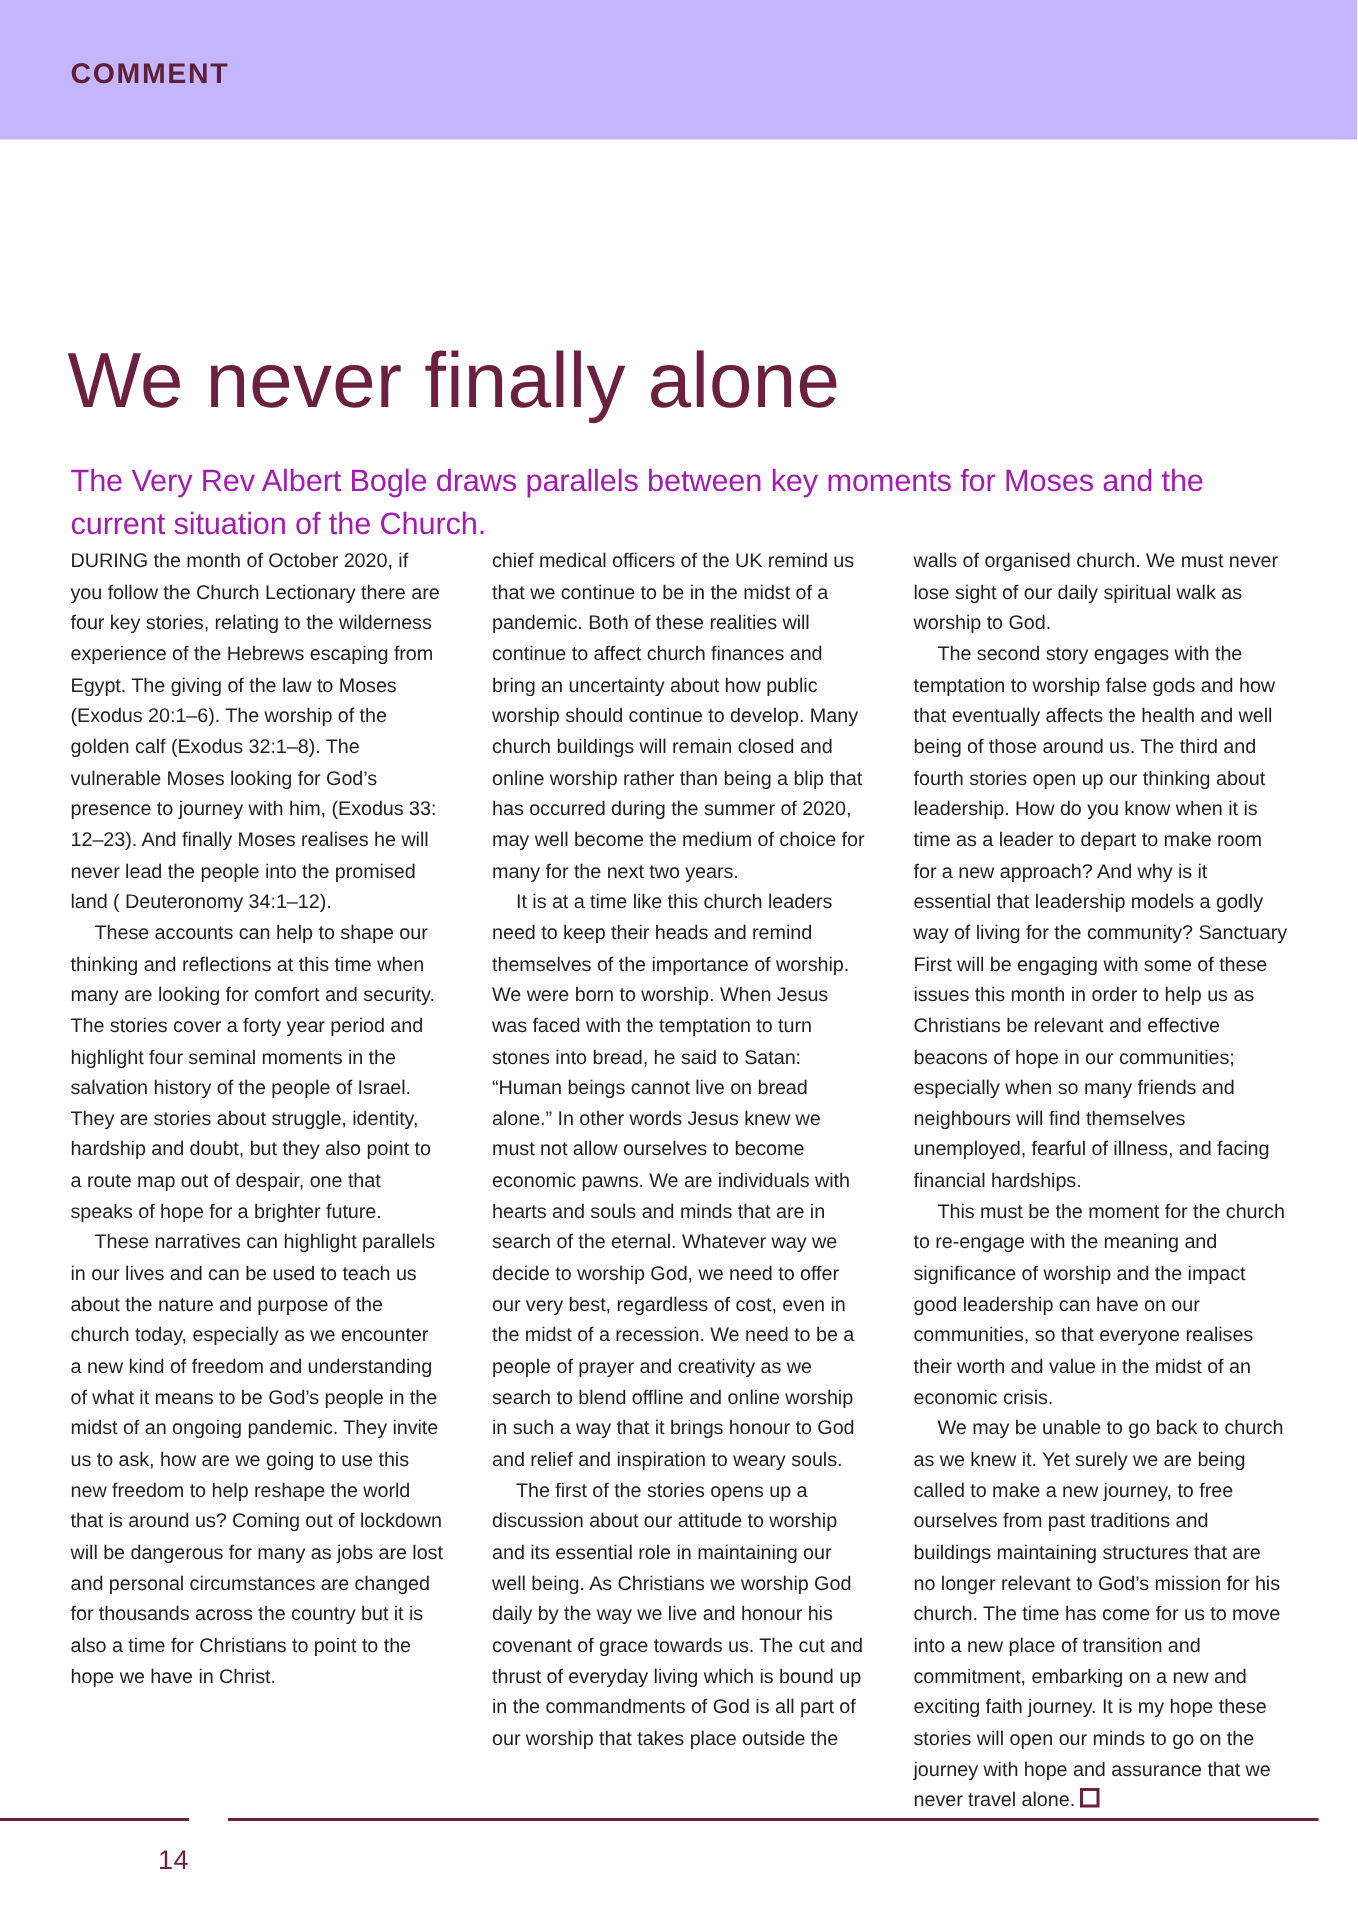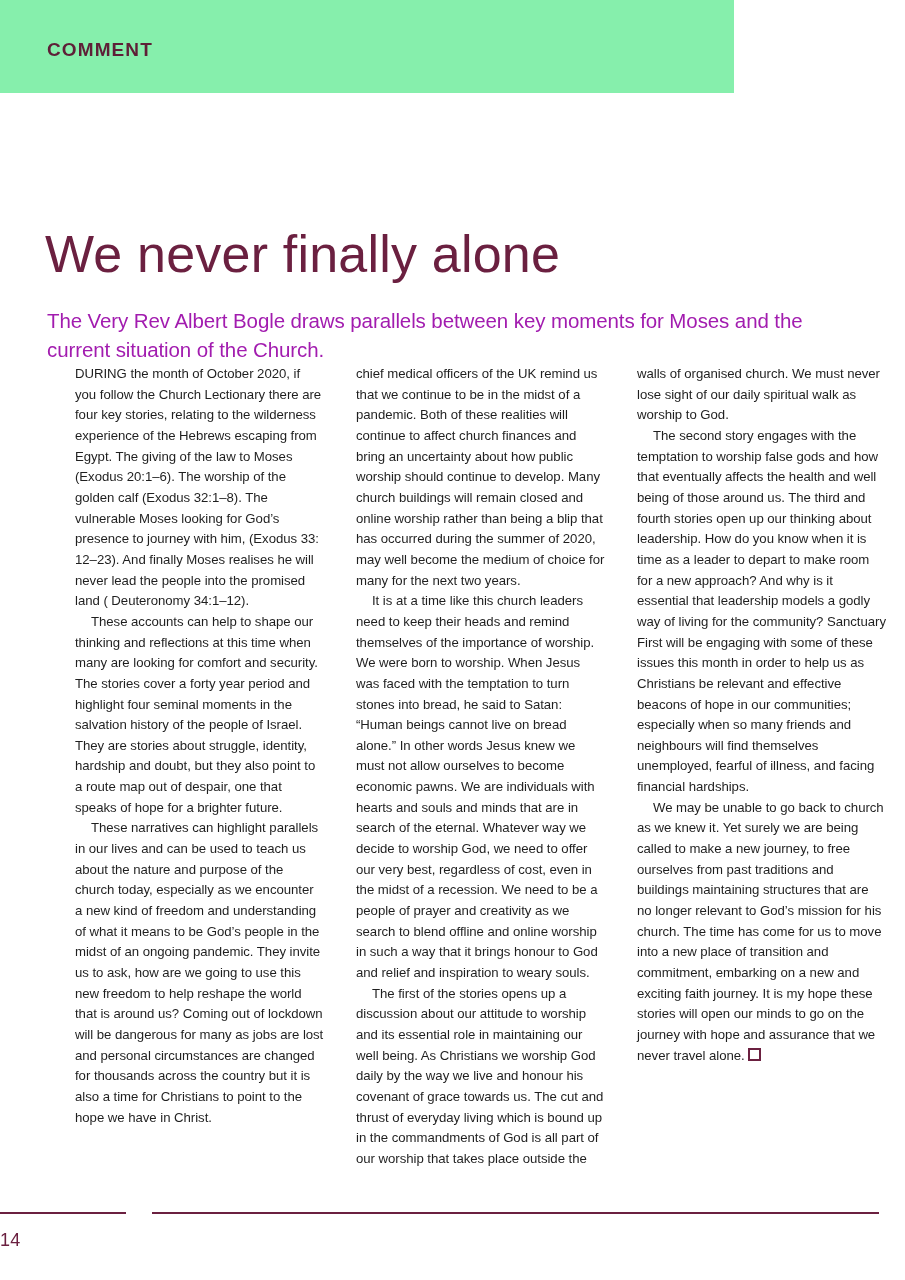--- a/index.html
+++ b/index.html
@@ -13,23 +13,23 @@
     position: relative;
     font-family: "Liberation Sans", sans-serif;
     -webkit-font-smoothing: antialiased;
   }
 
   
   .kicker-band {
     position: absolute;
     left: 0;
     top: 0;
-    width: 734px;
+    width: 905px;
     height: 93px;
-    background: #86efac;
+    background: #c4b5fd;
   }
   .kicker-label {
     position: absolute;
     left: 47px;
     top: 40px;
     font-size: 19px;
     font-weight: 600;
     letter-spacing: 1.1px;
     color: #5e1f37;
     line-height: 1;
@@ -66,21 +66,20 @@
   }
 
   
   .columns {
     position: absolute;
     left: 47px;
     top: 271px;
     width: 812px;
     display: flex;
     gap: 32px;
-    margin-left: 28px;
   }
   .col {
     width: 249px;
     font-size: 13.2px;
     line-height: 1.565;
     color: #1f1f1f;
     text-align: left;
     letter-spacing: -0.04px;
   }
   .col p {
@@ -121,20 +120,21 @@
     top: 0;
     width: 727px;
     height: 2px;
     background: #6b2040;
   }
   .page-number {
     position: absolute;
     left: 0;
     top: 18px;
     width: 126px;
+    text-align: right;
     font-size: 18px;
     font-weight: 500;
     color: #6b2040;
     letter-spacing: 0.3px;
   }
 </style>
 </head>
 <body>
 
 <div class="kicker-band">
@@ -157,20 +157,21 @@
 
     <div class="col">
       <p>chief medical officers of the UK remind us that we continue to be in the midst of a pandemic. Both of these realities will continue to affect church finances and bring an uncertainty about how public worship should continue to develop. Many church buildings will remain closed and online worship rather than being a blip that has occurred during the summer of 2020, may well become the medium of choice for many for the next two years.</p>
       <p>It is at a time like this church leaders need to keep their heads and remind themselves of the importance of worship. We were born to worship. When Jesus was faced with the temptation to turn stones into bread, he said to Satan: “Human beings cannot live on bread alone.” In other words Jesus knew we must not allow ourselves to become economic pawns. We are individuals with hearts and souls and minds that are in search of the eternal. Whatever way we decide to worship God, we need to offer our very best, regardless of cost, even in the midst of a recession. We need to be a people of prayer and creativity as we search to blend offline and online worship in such a way that it brings honour to God and relief and inspiration to weary souls.</p>
       <p>The first of the stories opens up a discussion about our attitude to worship and its essential role in maintaining our well being. As Christians we worship God daily by the way we live and honour his covenant of grace towards us. The cut and thrust of everyday living which is bound up in the commandments of God is all part of our worship that takes place outside the</p>
     </div>
 
     <div class="col">
       <p>walls of organised church. We must never lose sight of our daily spiritual walk as worship to God.</p>
       <p>The second story engages with the temptation to worship false gods and how that eventually affects the health and well being of those around us. The third and fourth stories open up our thinking about leadership. How do you know when it is time as a leader to depart to make room for a new approach? And why is it essential that leadership models a godly way of living for the community? Sanctuary First will be engaging with some of these issues this month in order to help us as Christians be relevant and effective beacons of hope in our communities; especially when so many friends and neighbours will find themselves unemployed, fearful of illness, and facing financial hardships.</p>
+      <p>This must be the moment for the church to re-engage with the meaning and significance of worship and the impact good leadership can have on our communities, so that everyone realises their worth and value in the midst of an economic crisis.</p>
       <p><span>We may be unable to go back to church as we knew it. Yet surely we are being called to make a new journey, to free ourselves from past traditions and buildings maintaining structures that are no longer relevant to God’s mission for his church. The time has come for us to move into a new place of transition and commitment, embarking on a new and exciting faith journey. It is my hope these stories will open our minds to go on the journey with hope and assurance that we never travel alone.</span><span class="endmark"></span></p>
     </div>
 
   </div>
 </div>
 
 <div class="footer">
   <div class="rule-left"></div>
   <div class="rule-right"></div>
   <div class="page-number">14</div>

